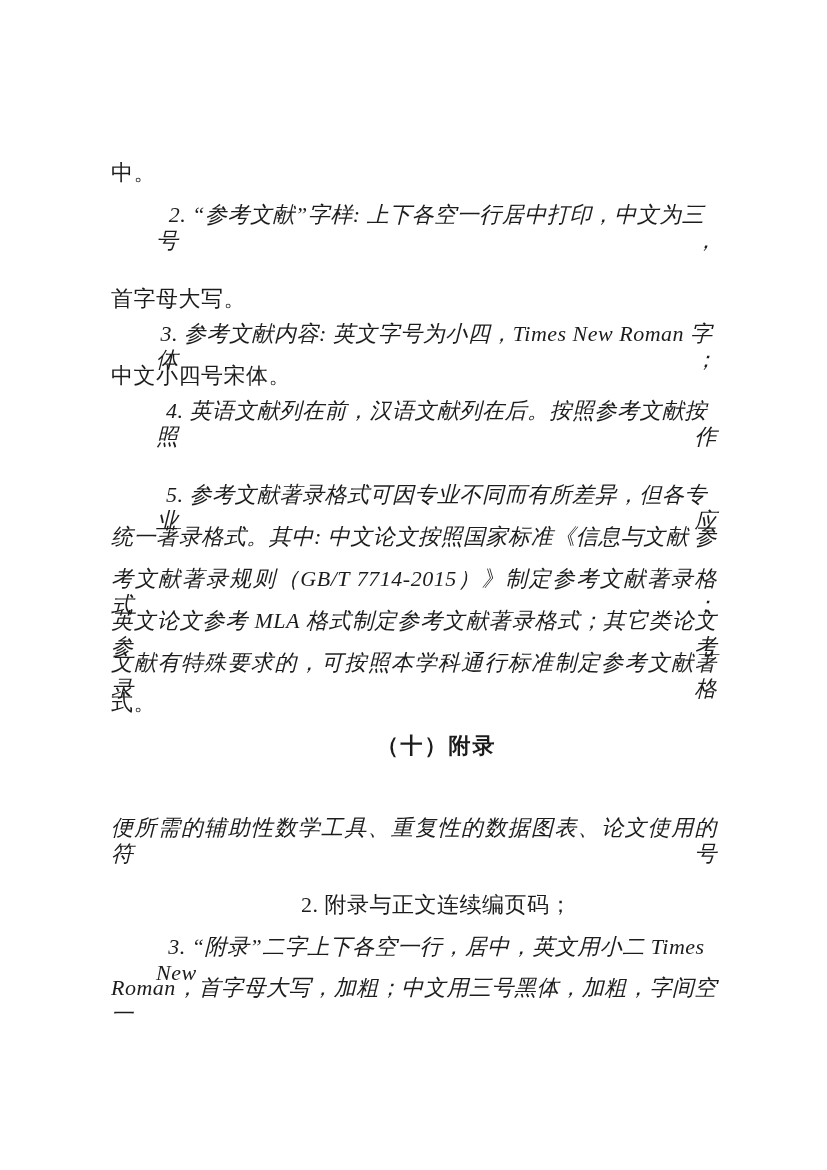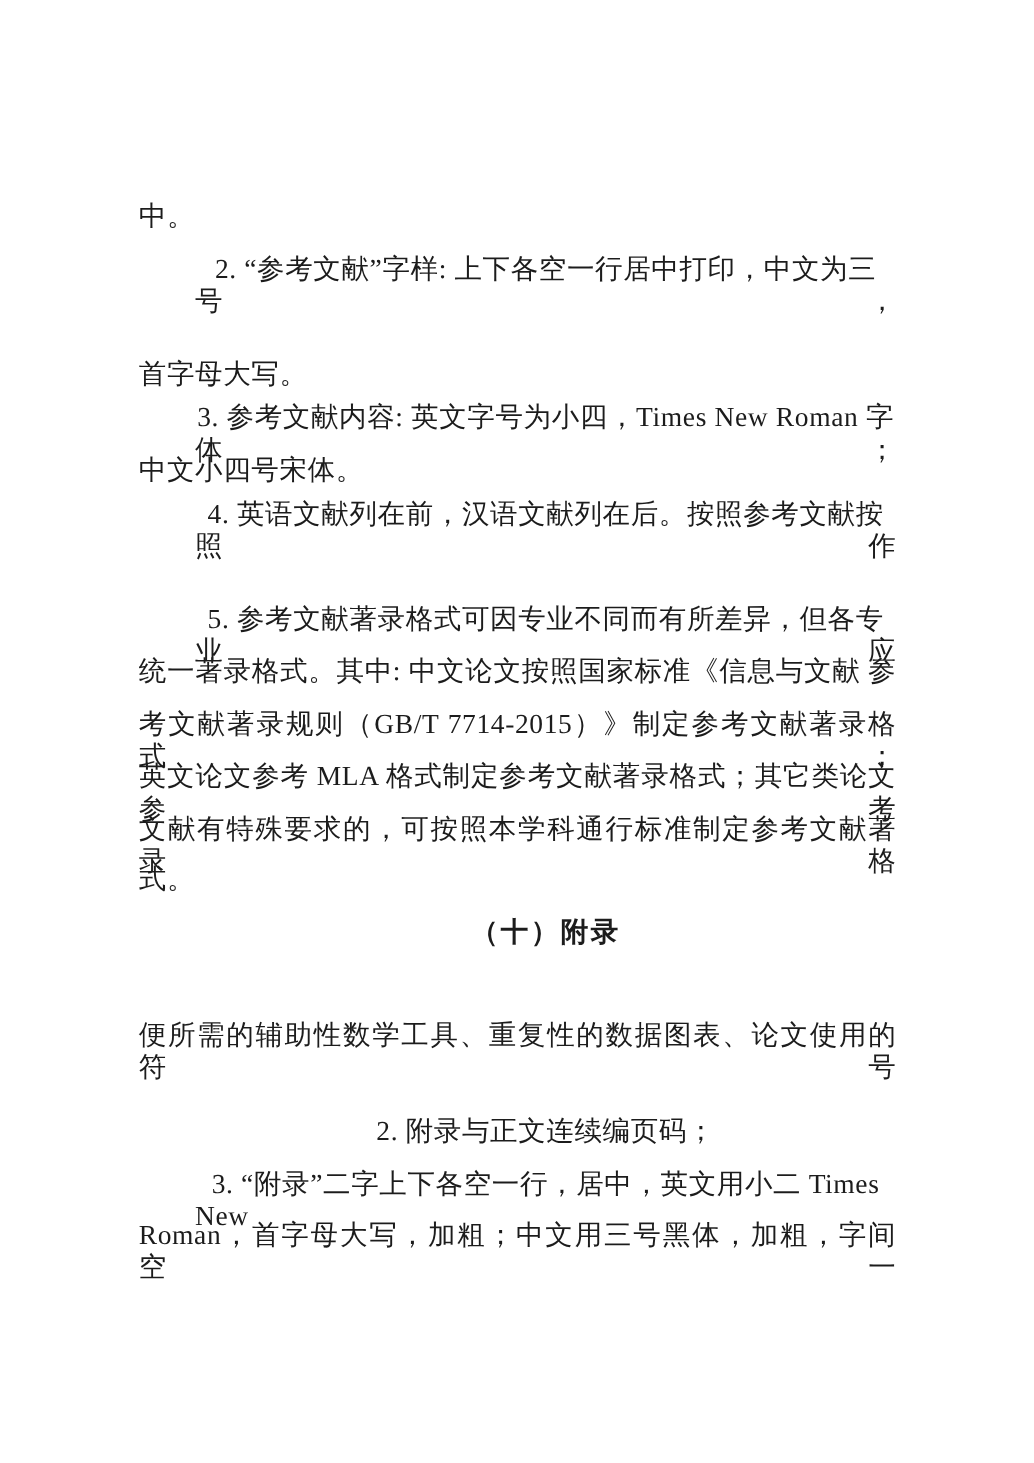--- a/index.html
+++ b/index.html
@@ -24,20 +24,21 @@
     line-height: 26px;
     color: #1c1c1c;
     white-space: nowrap;
     letter-spacing: 0.5px;
   }
   .justify {
     white-space: normal;
     text-align: justify;
     text-align-last: justify;
     text-justify: inter-character;
+    font-style: italic;
   }
   .indent {
     padding-left: 45px;
     text-align: center;
   }
   .bold {
     font-weight: 700;
     letter-spacing: 2px;
   }
 </style>

